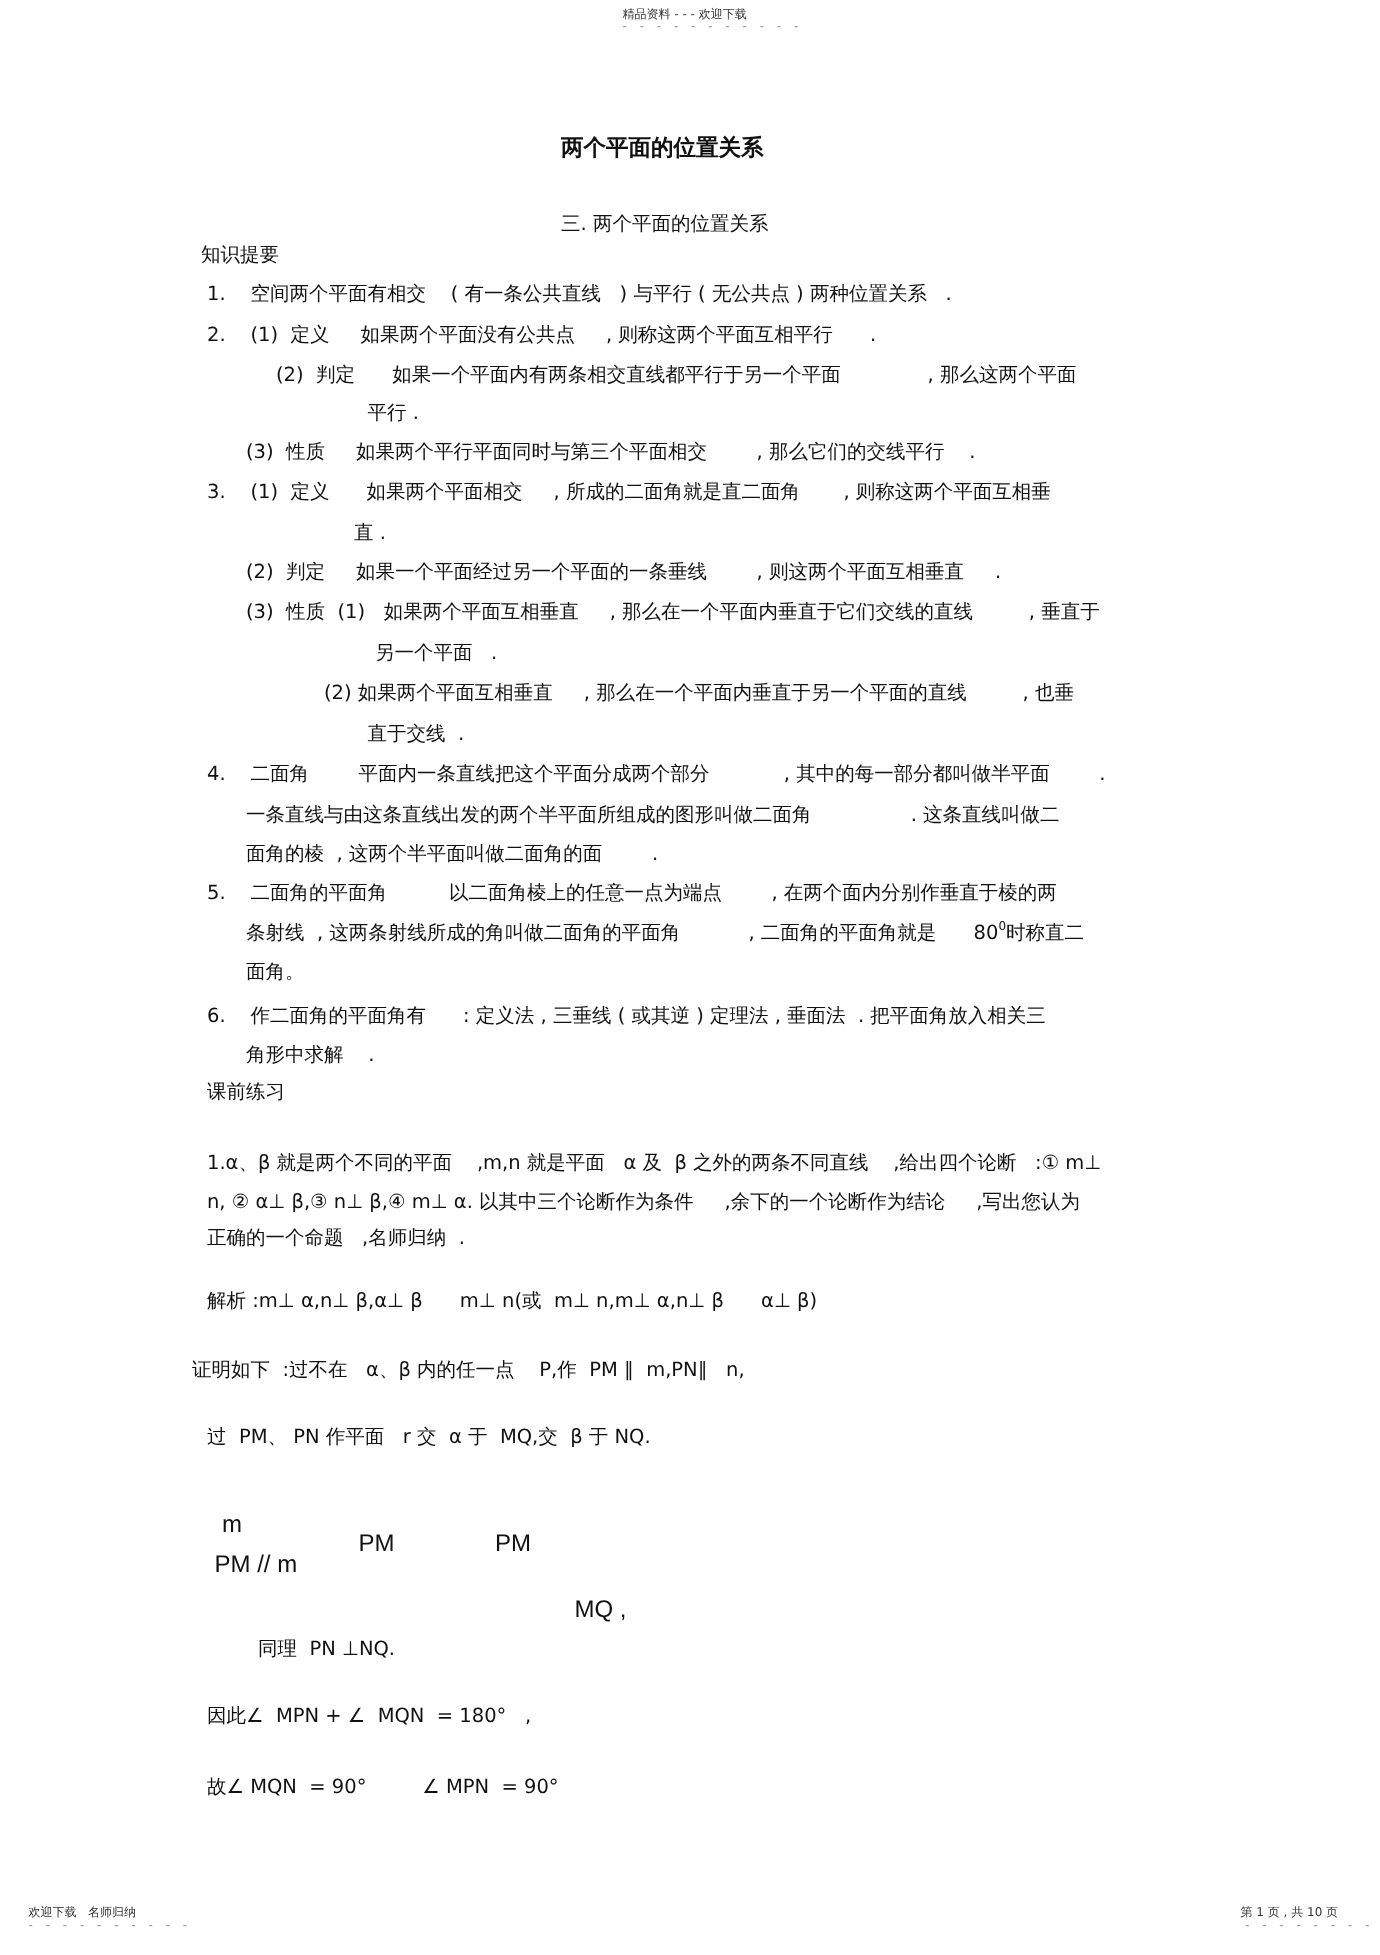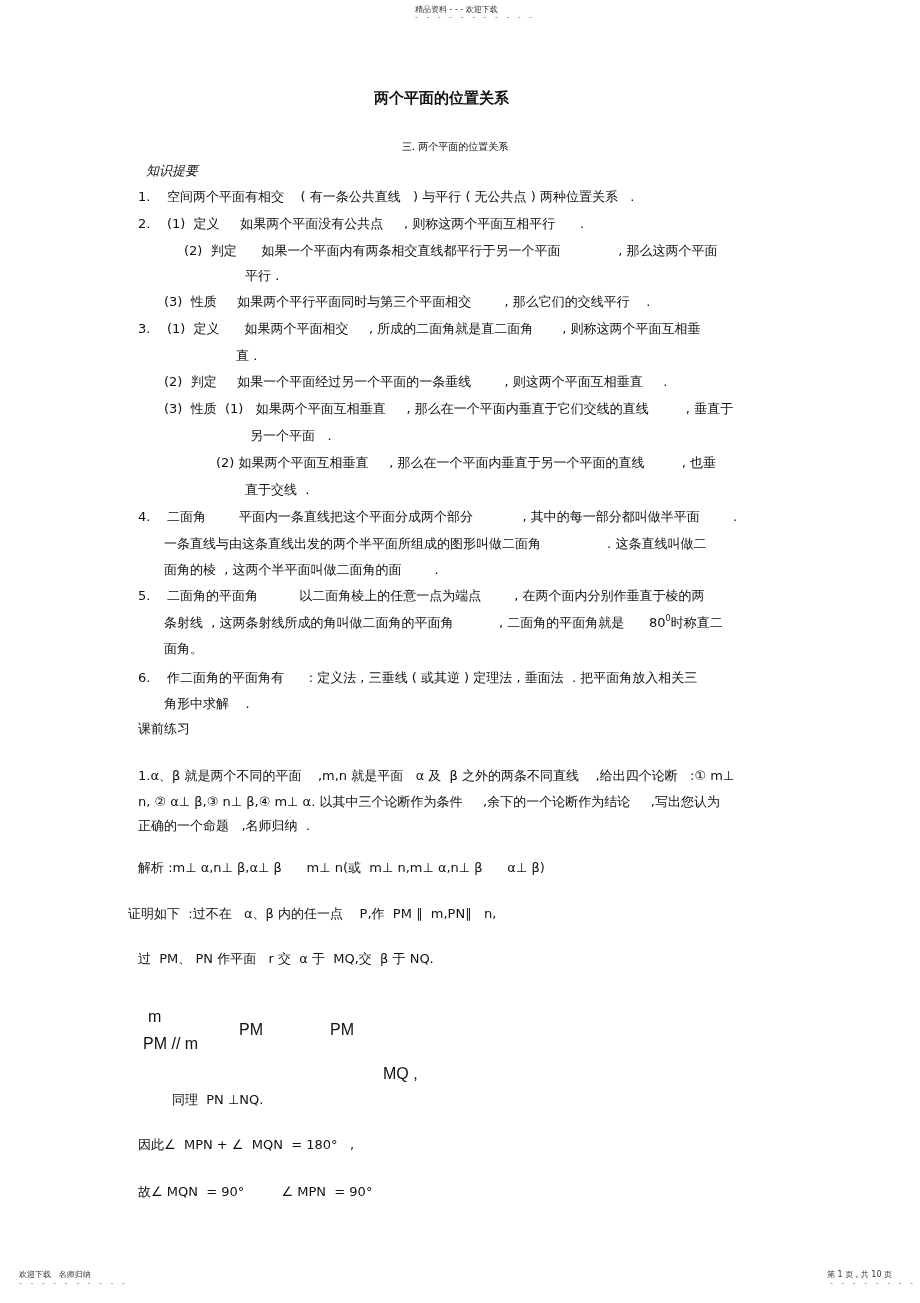--- a/index.html
+++ b/index.html
@@ -5,34 +5,34 @@
     html, body { margin: 0; padding: 0; background: #ffffff; }
     body {
       width: 920px; height: 1303px; position: relative; overflow: hidden;
       font-family: "DejaVu Sans", "Liberation Sans", sans-serif;
       color: #111;
     }
     .abs { position: absolute; white-space: pre; }
     .hdr { font-size: 8px; color: #333; }
     .dots { font-size: 8px; color: #888; letter-spacing: 3px; }
     .title { font-size: 15px; font-weight: bold; }
-    .subtitle { font-size: 10px; margin-left: 28px; }
+    .subtitle { font-size: 13px; }
     .t { font-size: 13px; line-height: 16px; }
     .big { font-size: 16px; font-family: "Liberation Sans", sans-serif; }
     .sup { font-size: 8px; position: relative; top: -6px; }
   </style>
 </head>
 <body>
 
 <div class="abs hdr" style="left:415px; top:4px;">精品资料 - - - 欢迎下载</div>
 <div class="abs dots" style="left:415px; top:13px;">- - - - - - - - - - -</div>
 
 <div class="abs title" style="left:374px; top:89px;">两个平面的位置关系</div>
 <div class="abs subtitle" style="left:374px; top:140px;">三. 两个平面的位置关系</div>
-<div class="abs t" style="left:146px; top:163px;font-style:italic;">知识提要</div>
+<div class="abs t" style="left:134px; top:163px;">知识提要</div>
 
 <div id="knowledge-lines">
     <div class="abs t" style="left: 138px; top: 189px;"><span>1.    空间两个平面有相交    ( 有一条公共直线   ) 与平行 ( 无公共点 ) 两种位置关系   .</span></div>
     <div class="abs t" style="left: 138px; top: 216px;"><span>2.    (1)  定义     如果两个平面没有公共点     , 则称这两个平面互相平行      .</span></div>
     <div class="abs t" style="left: 164px; top: 243px; margin-left: 20px;"><span>(2)  判定      如果一个平面内有两条相交直线都平行于另一个平面              , 那么这两个平面</span></div>
     <div class="abs t" style="left: 245px; top: 268px;"><span>平行 .</span></div>
     <div class="abs t" style="left: 164px; top: 294px;"><span>(3)  性质     如果两个平行平面同时与第三个平面相交        , 那么它们的交线平行    .</span></div>
     <div class="abs t" style="left: 138px; top: 321px;"><span>3.    (1)  定义      如果两个平面相交     , 所成的二面角就是直二面角       , 则称这两个平面互相垂</span></div>
     <div class="abs t" style="left: 236px; top: 348px;"><span>直 .</span></div>
     <div class="abs t" style="left: 164px; top: 374px;"><span>(2)  判定     如果一个平面经过另一个平面的一条垂线        , 则这两个平面互相垂直     .</span></div>

